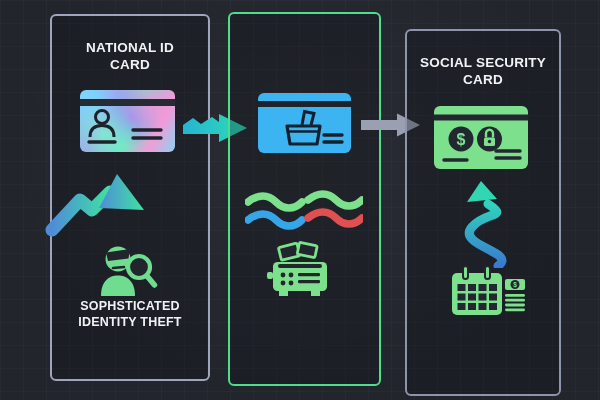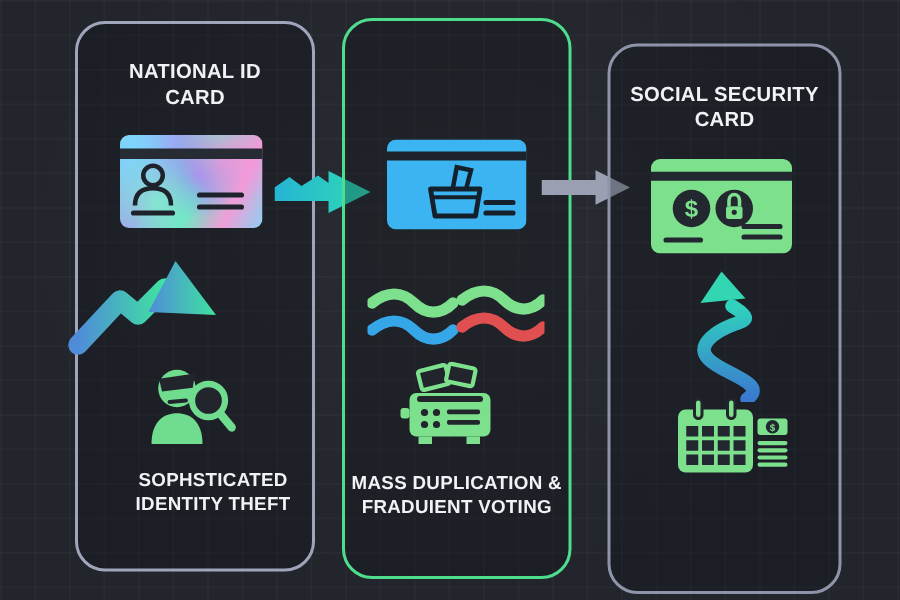--- a/index.html
+++ b/index.html
@@ -6,32 +6,32 @@
   .canvas{
     position:relative;width:600px;height:400px;overflow:hidden;
     background-color:#22252c;
     background-image:
       radial-gradient(ellipse at 50% 40%, rgba(255,255,255,0.03), transparent 70%),
       linear-gradient(rgba(255,255,255,0.022) 1px, transparent 1px),
       linear-gradient(90deg, rgba(255,255,255,0.022) 1px, transparent 1px);
     background-size:auto, 23px 23px, 23px 23px;
     font-family:"Liberation Sans", sans-serif;
   }
-  .panel{position:absolute;border-radius:20px;background:rgba(13,15,21,.30);}
+  .panel{position:absolute;border-radius:6px;background:rgba(13,15,21,.30);}
   .p1{left:50px;top:14px;width:156px;height:363px;border:2px solid #9fa5bb;}
   .p2{left:228px;top:12px;width:149px;height:370px;border:2px solid #4edc8d;}
   .p3{left:405px;top:29px;width:152px;height:363px;border:2px solid #8e94a9;}
   .title,.caption{
     position:absolute;left:0;width:100%;text-align:center;margin:0;
     color:#f1f2f5;font-weight:700;white-space:pre-line;letter-spacing:.2px;
   }
   .title{font-size:13.5px;line-height:1.25;}
   .caption{font-size:12.5px;line-height:1.3;}
   .p1 .title{top:24px;} .p2 .title{top:28px;} .p3 .title{top:24px;}
-  .p1 .caption{top:296px;padding-left:12px;} .p2 .caption{top:300px;} .p3 .caption{top:296px;}
+  .p1 .caption{top:282px;} .p2 .caption{top:300px;} .p3 .caption{top:296px;}
   .abs{position:absolute;}
   
   .holo-card{
     position:absolute;left:28px;top:74px;width:95px;height:62px;border-radius:6px;
     background:
       radial-gradient(circle at 75% 25%, rgba(255,140,220,.75), transparent 38%),
       radial-gradient(circle at 25% 72%, rgba(120,255,200,.7), transparent 42%),
       radial-gradient(circle at 55% 45%, rgba(150,130,255,.8), transparent 46%),
       radial-gradient(circle at 10% 15%, rgba(120,220,255,.85), transparent 38%),
       linear-gradient(115deg,#86c9ef 0%,#a79af0 30%,#6fe2c4 55%,#ef9ed8 78%,#8fd0f0 100%);
@@ -126,22 +126,20 @@
       <circle cx="17" cy="34" r="2.4" fill="#22252c"></circle>
         <circle cx="25" cy="34" r="2.4" fill="#22252c"></circle>
       <circle cx="17" cy="42" r="2.4" fill="#22252c"></circle>
         <circle cx="25" cy="42" r="2.4" fill="#22252c"></circle>
       <rect x="32" y="32" width="22" height="3.2" rx="1.2" fill="#22252c"></rect>
       <rect x="32" y="39" width="22" height="3.2" rx="1.2" fill="#22252c"></rect>
       <rect x="13" y="50" width="9" height="5" fill="#7de08d"></rect>
       <rect x="45" y="50" width="9" height="5" fill="#7de08d"></rect>
     </svg>
 
-    <p class="caption">MASS DUPLICATION &amp;
-FRADUIENT VOTING</p>
   </section>
 
   <svg class="abs" style="left:361px;top:112px;" width="61" height="26" viewBox="0 0 61 26">
     <polygon points="0,8 36,8 36,1.5 59,13 36,24.5 36,18 0,18" fill="#9aa0b2"></polygon>
   </svg>
 
   <section class="panel p3">
     <h2 class="title">SOCIAL SECURITY
 CARD</h2>
 

